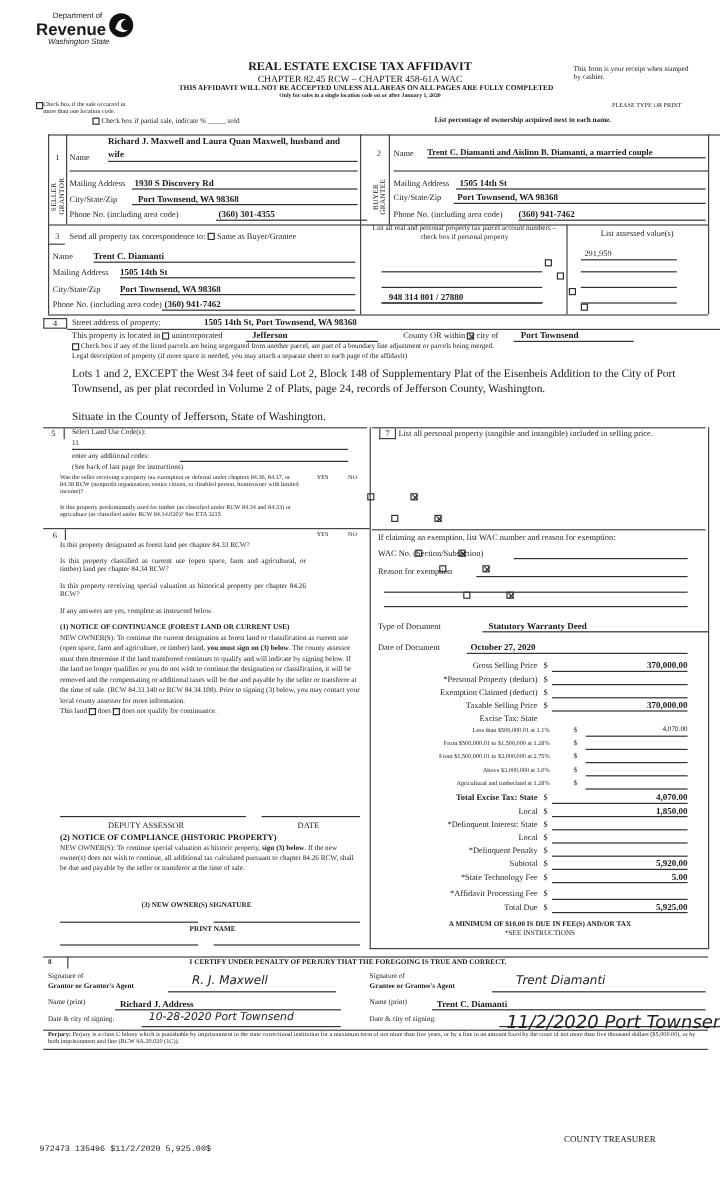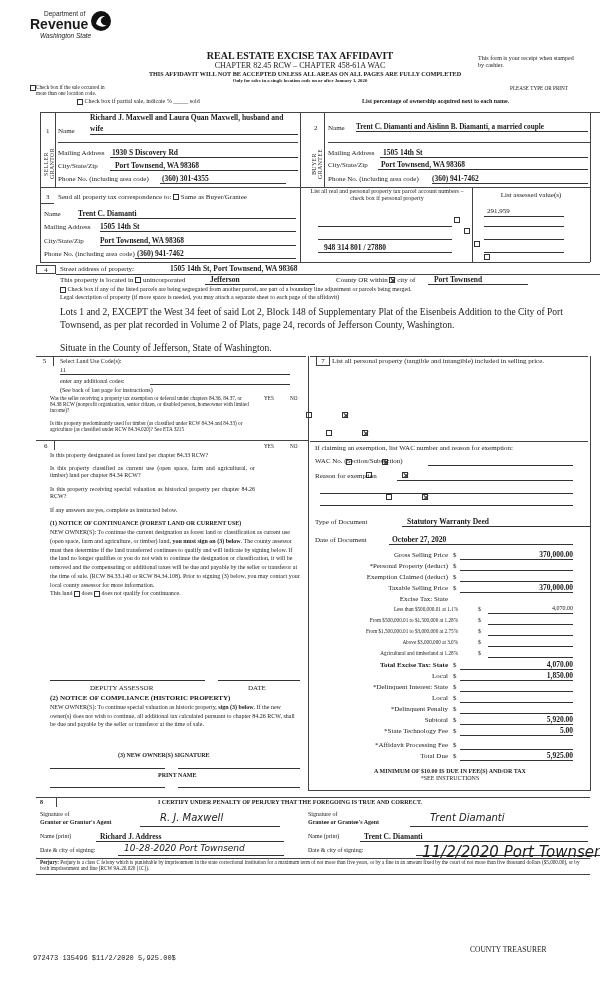--- a/index.html
+++ b/index.html
@@ -71,21 +71,21 @@
 <div class="abs sm" style="left:58px;top:127px;">Name</div>
 <div class="abs val" style="left:90px;top:113px;width:208px;">Richard J. Maxwell and Laura Quan Maxwell, husband and</div>
 <div class="abs val ul" style="left:90px;top:124px;width:208px;height:11px;">wife</div>
 <div class="hl" style="left:58px;top:142px;width:240px;"></div>
 <div class="abs vert" style="left:43px;top:143px;height:42px;width:10px;">SELLER GRANTOR</div>
 <div class="abs sm" style="left:58px;top:149px;">Mailing Address</div>
 <div class="abs val ul" style="left:110px;top:148px;width:188px;padding-left:2px;">1930 S Discovery Rd</div>
 <div class="abs sm" style="left:58px;top:162px;">City/State/Zip</div>
 <div class="abs val ul" style="left:110px;top:161px;width:188px;padding-left:5px;">Port Townsend, WA 98368</div>
 <div class="abs sm" style="left:58px;top:175px;">Phone No. (including area code)</div>
-<div class="abs val ul" style="left:160px;top:174px;width:126px;padding-left:2px;">(360) 301-4355</div>
+<div class="abs val ul" style="left:180px;top:174px;width:126px;padding-left:2px;">(360) 301-4355</div>
 
 
 <div class="abs sm" style="left:314px;top:124px;">2</div>
 <div class="vl" style="left:324px;top:112px;height:75px;"></div>
 <div class="abs sm" style="left:328px;top:124px;">Name</div>
 <div class="abs val ul" style="left:356px;top:123px;width:232px;font-size:7.2px;white-space:nowrap;">Trent C. Diamanti and Aislinn B. Diamanti, a married couple</div>
 <div class="hl" style="left:328px;top:142px;width:262px;"></div>
 <div class="abs vert" style="left:311px;top:143px;height:42px;width:10px;">BUYER GRANTEE</div>
 <div class="abs sm" style="left:328px;top:149px;">Mailing Address</div>
 <div class="abs val ul" style="left:380px;top:148px;width:208px;padding-left:3px;">1505 14th St</div>

